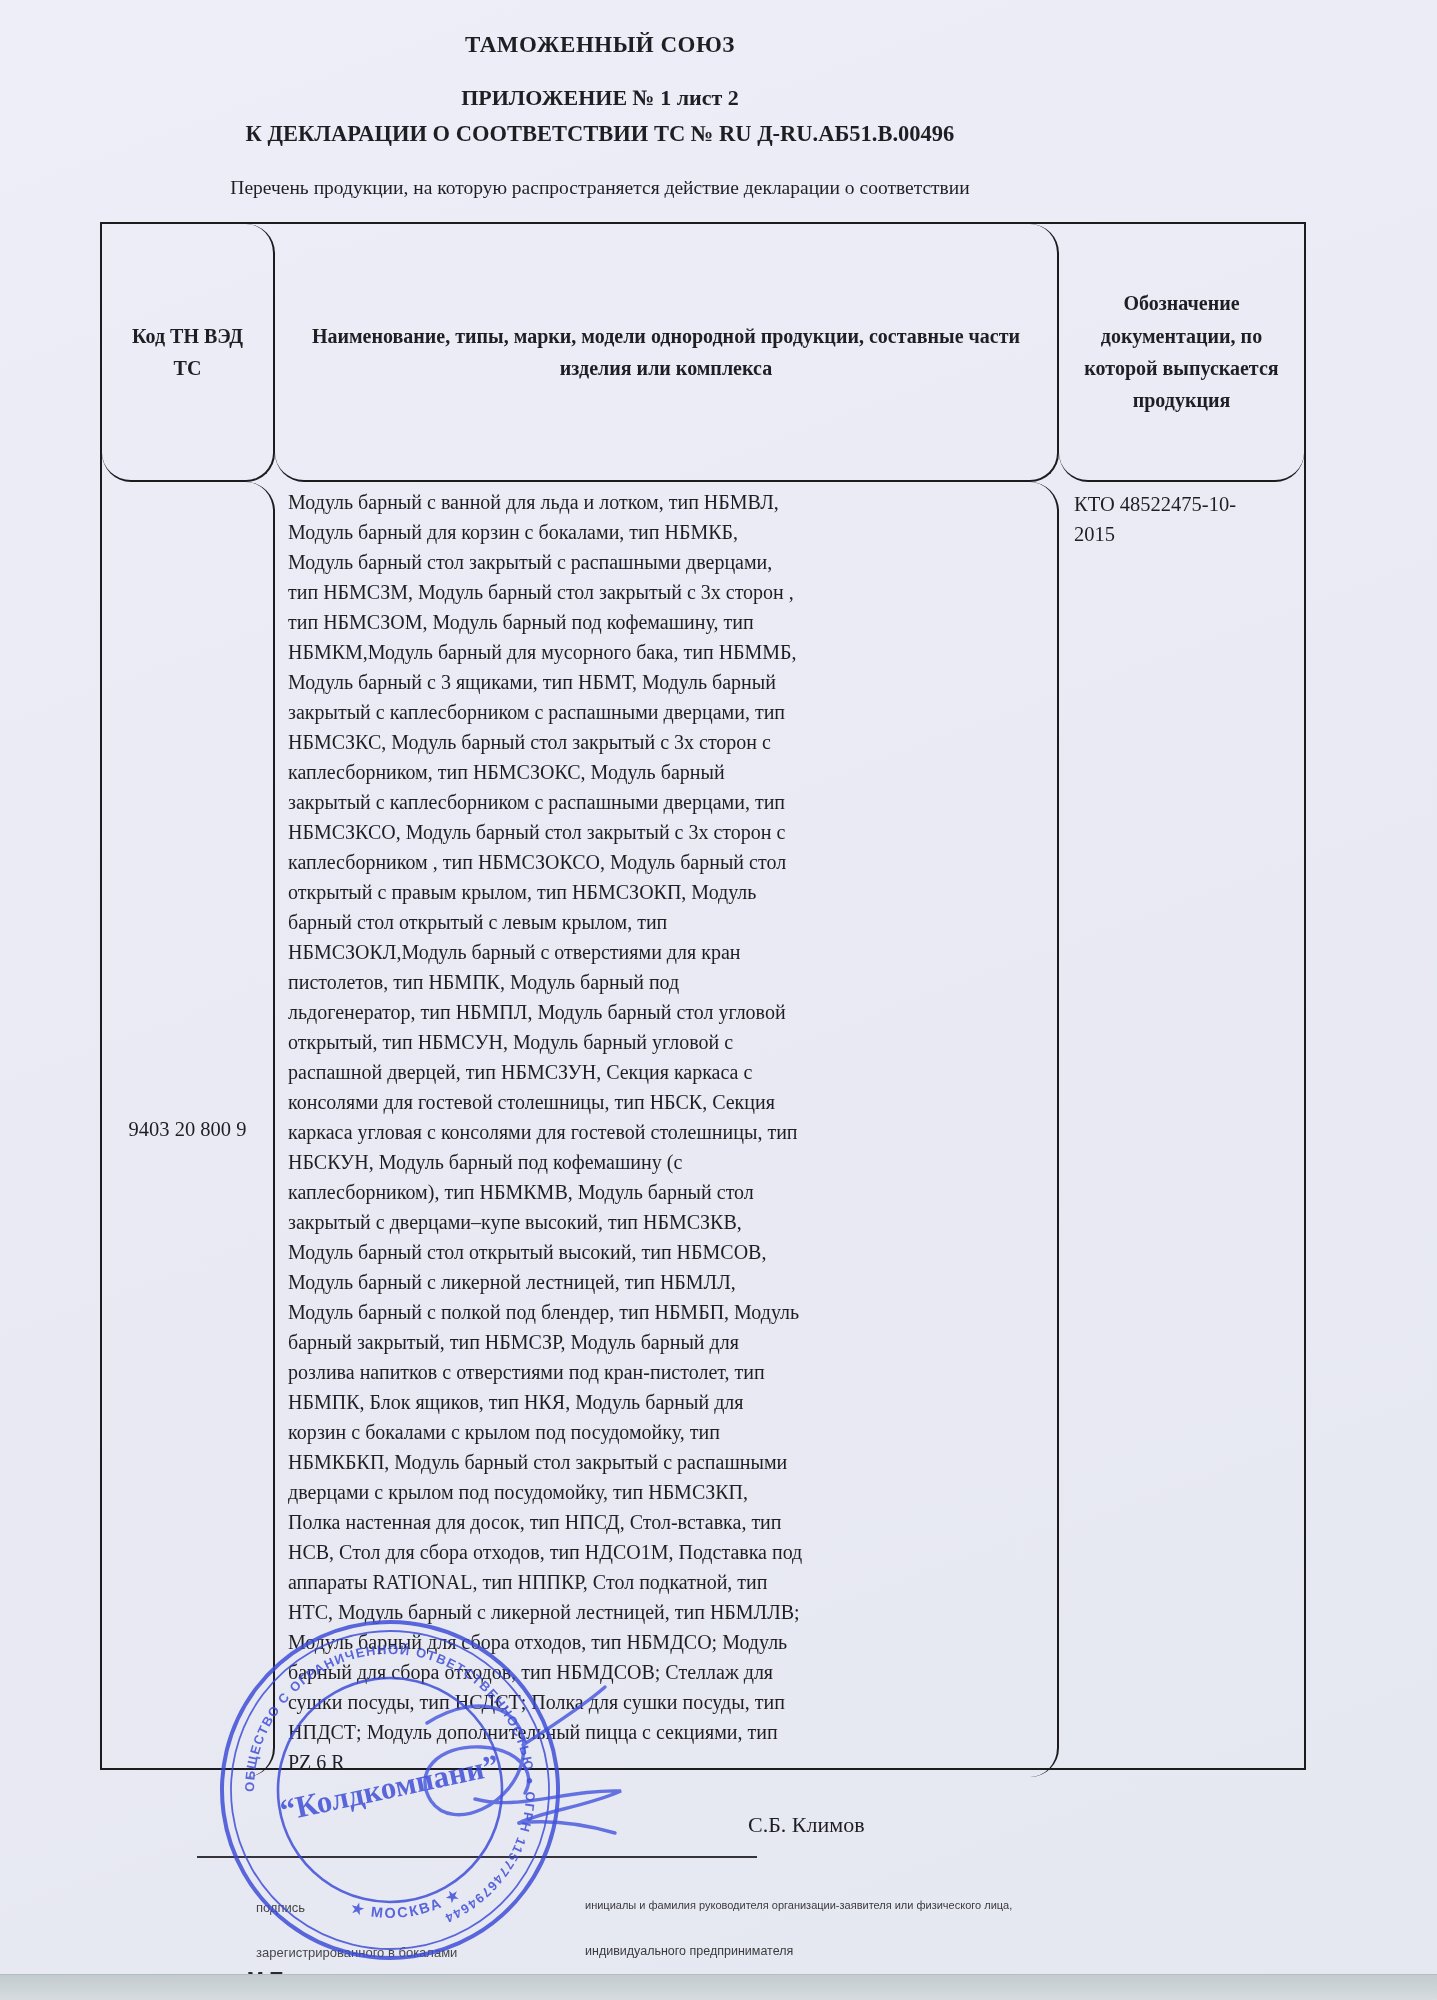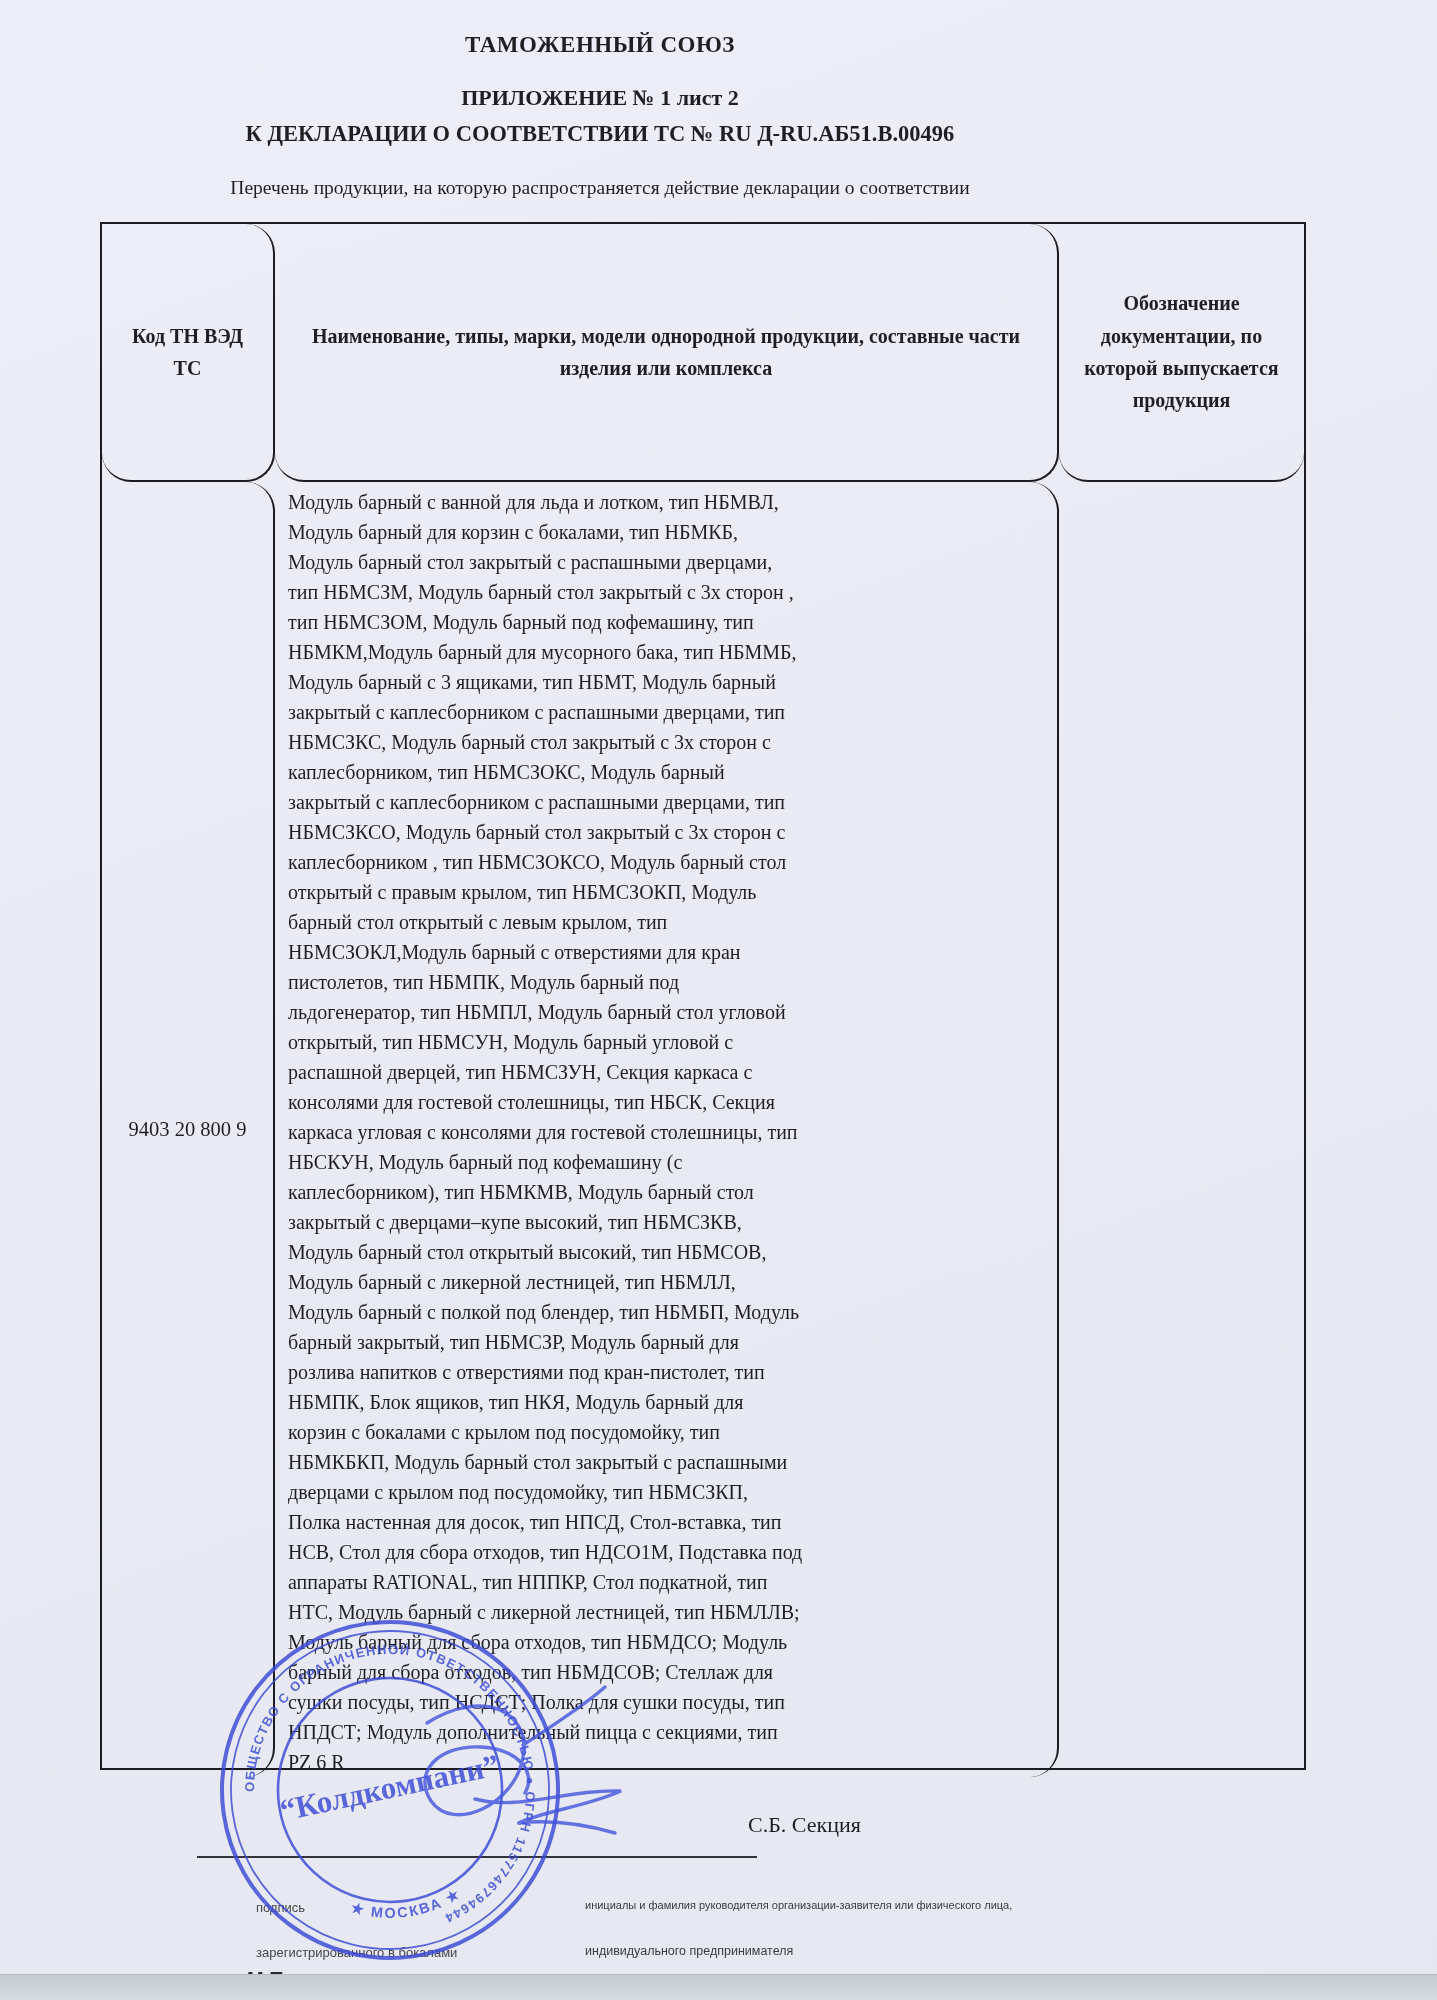--- a/index.html
+++ b/index.html
@@ -111,23 +111,25 @@
 дверцами с крылом под посудомойку, тип НБМСЗКП,
 Полка настенная для досок, тип НПСД, Стол-вставка, тип
 НСВ, Стол для сбора отходов, тип НДСО1М, Подставка под
 аппараты RATIONAL, тип НППКР, Стол подкатной, тип
 НТС, Модуль барный с ликерной лестницей, тип НБМЛЛВ;
 Модуль барный для сбора отходов, тип НБМДСО; Модуль
 барный для сбора отходов, тип НБМДСОВ; Стеллаж для
 сушки посуды, тип НСДСТ; Полка для сушки посуды, тип
 НПДСТ; Модуль дополнительный пицца с секциями, тип
 PZ 6 R</div>
+    <div class="cell body-row last-col doc-cell">КТО 48522475-10-
+2015</div>
   </div>
 
-  <div class="sig-name">С.Б. Секция</div>
+  <div class="sig-name">С.Б. Климов</div>
   <div class="sig-line"></div>
   <div class="note note-podpis">подпись</div>
   <div class="note note-zareg">зарегистрированного в бокалами</div>
   <div class="mp">М.П.</div>
   <div class="note note-right1">инициалы и фамилия руководителя организации-заявителя или физического лица,</div>
   <div class="note note-right2">индивидуального предпринимателя</div>
 
   <svg class="stamp-svg" viewBox="0 0 520 405" xmlns="http://www.w3.org/2000/svg">
     <g opacity="0.82" transform="rotate(-8 215 195)">
       <circle cx="215" cy="195" r="168" fill="none" stroke="#3a49d6" stroke-width="4"></circle>

